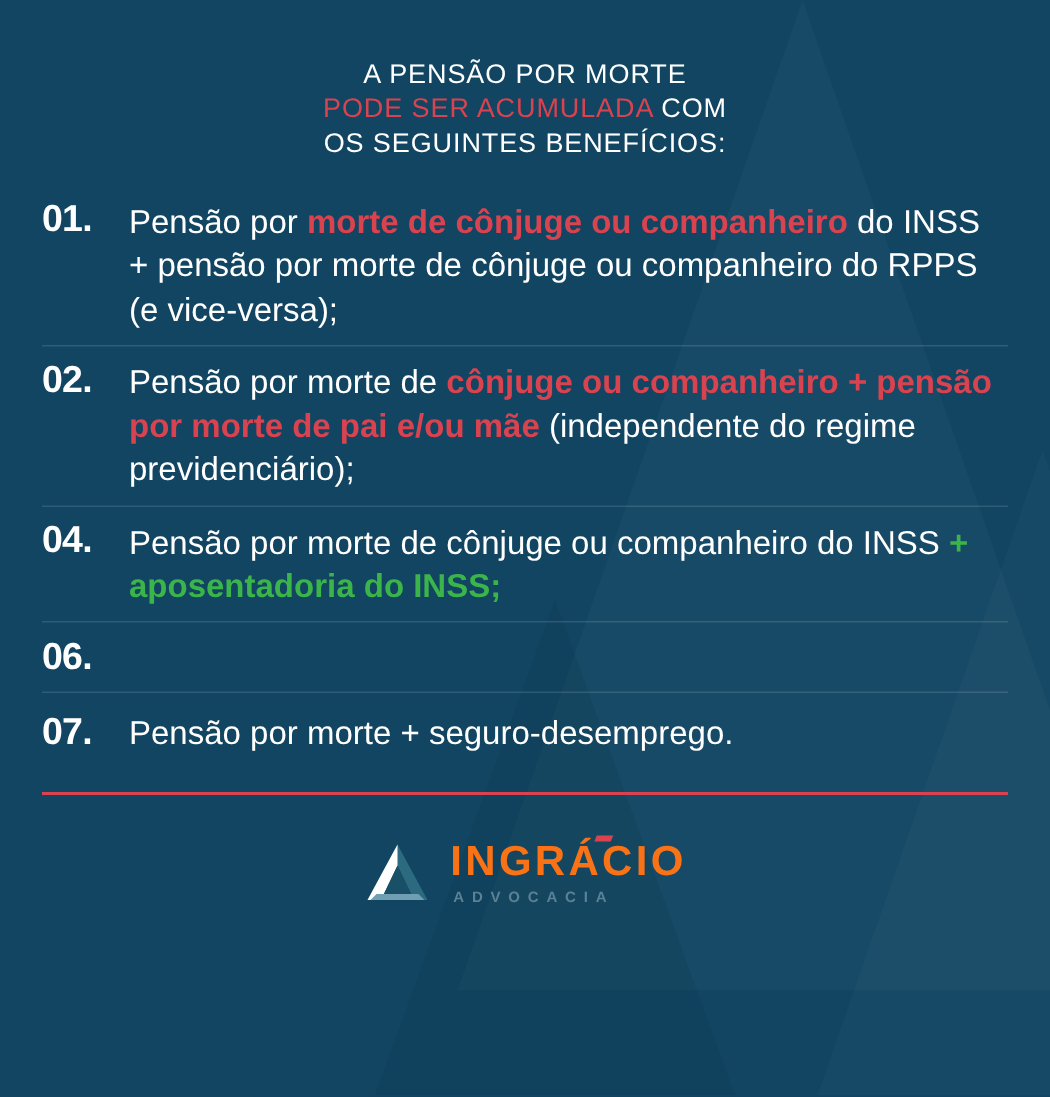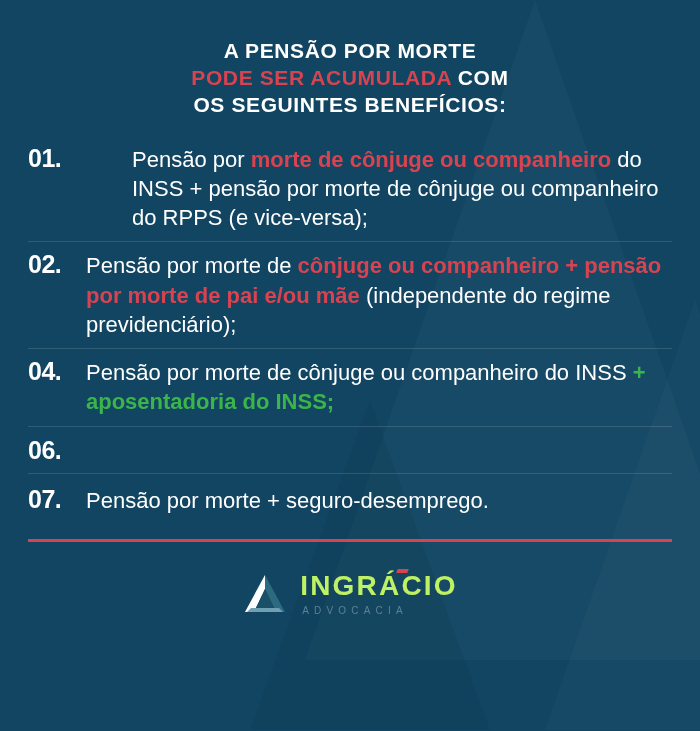--- a/index.html
+++ b/index.html
@@ -59,41 +59,41 @@
     height: 731px;
     padding: 0;
   }
 
   
   .title-block {
     padding: 38px 40px 0 40px;
     text-align: center;
   }
   .title-line {
-    font-size: 21px;
-    font-weight: bold;
+    font-size: 18px;
+    font-weight: normal;
     color: #ffffff;
     letter-spacing: 0.6px;
     line-height: 1.28;
     text-transform: uppercase;
   }
   .t-red { color: #d94350; }
 
   
   .list {
     margin-top: 17px;
     padding: 0 28px 0 28px;
   }
   .row {
     display: flex;
     align-items: flex-start;
     padding: 8px 0 9px 0;
     border-top: 1px solid rgba(255,255,255,0.13);
   }
-  .row:first-child { border-top: none; gap: 46px; }
+  .row:first-child { border-top: none; }
   .row.compact { padding: 9px 0 10px 0; align-items: center; }
 
   .num {
     flex: 0 0 58px;
     font-size: 25px;
     font-weight: bold;
     color: #ffffff;
     letter-spacing: -0.5px;
     line-height: 1.05;
     padding-top: 1px;
@@ -131,36 +131,36 @@
     align-items: center;
     justify-content: center;
     gap: 12px;
   }
   .logo-mark { width: 46px; height: 42px; display: block; }
   .logo-text-wrap { display: flex; flex-direction: column; align-items: flex-start; }
   .logo-word {
     position: relative;
     font-size: 28px;
     font-weight: bold;
-    color: #bef264;
+    color: #f97316;
     letter-spacing: 2.2px;
     line-height: 1;
   }
   .logo-accent {
     position: absolute;
     top: -3px;
     left: 97px;
     width: 11px;
     height: 4px;
     background: #d94350;
     transform: skewX(-22deg);
   }
   .logo-sub {
     font-size: 10px;
-    font-weight: normal;
+    font-weight: bold;
     color: #5a8296;
     letter-spacing: 5.2px;
     margin-top: 5px;
     margin-left: 2px;
   }
 </style>
 </head>
 <body>
 
 <div class="bg-layer">

